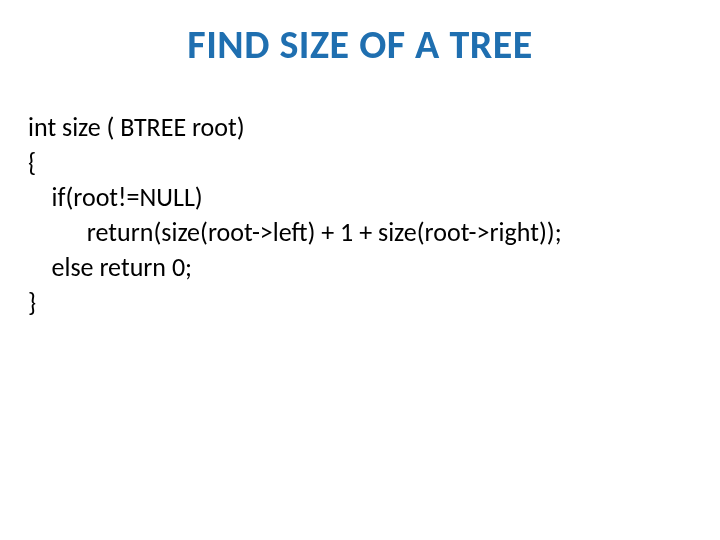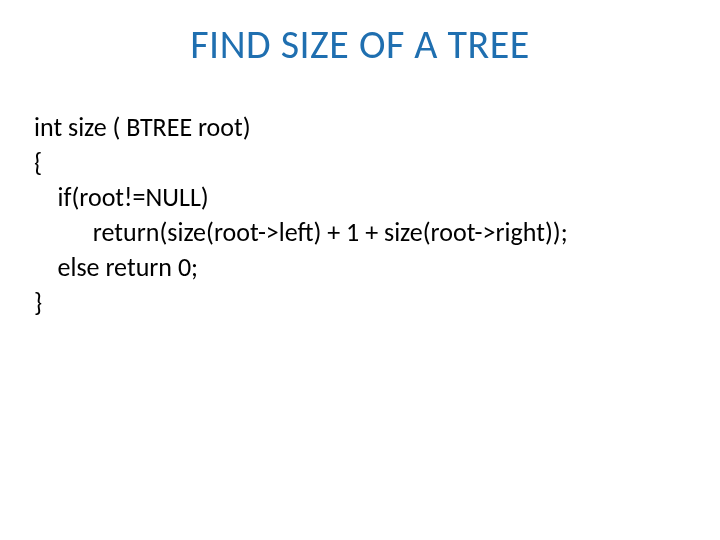--- a/index.html
+++ b/index.html
@@ -18,27 +18,27 @@
     box-sizing: border-box;
   }
   .title {
     position: absolute;
     top: 20px;
     left: 0;
     width: 720px;
     text-align: center;
     color: #1f6fb0;
     font-size: 40px;
-    font-weight: 400;
+    font-weight: 700;
     letter-spacing: 0.5px;
   }
   .code-block {
     position: absolute;
     top: 110px;
-    left: 34px;
+    left: 28px;
     color: #000000;
     font-size: 26px;
     line-height: 1.35;
     font-weight: 400;
     white-space: pre;
   }
 </style>
 </head>
 <body>
 

